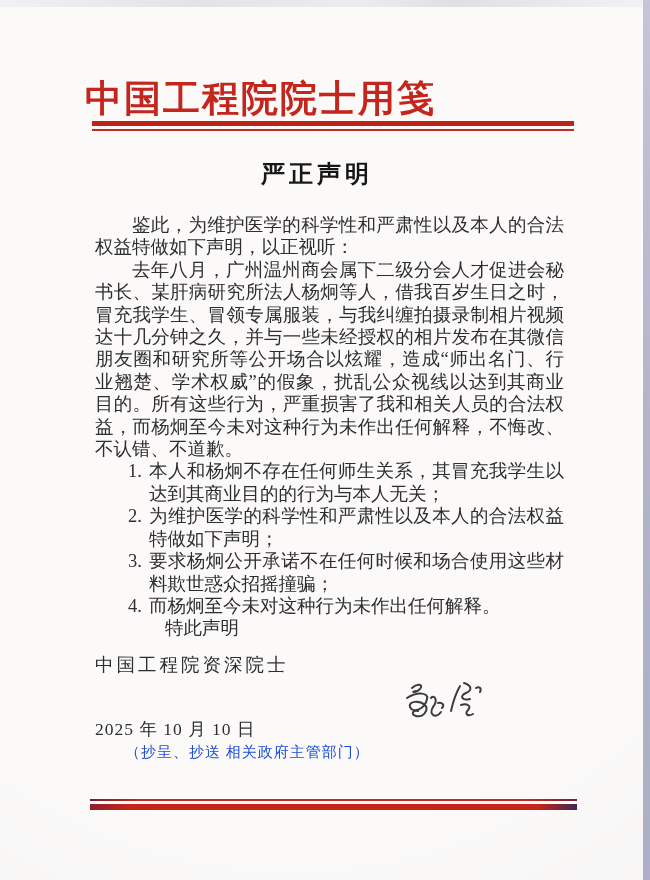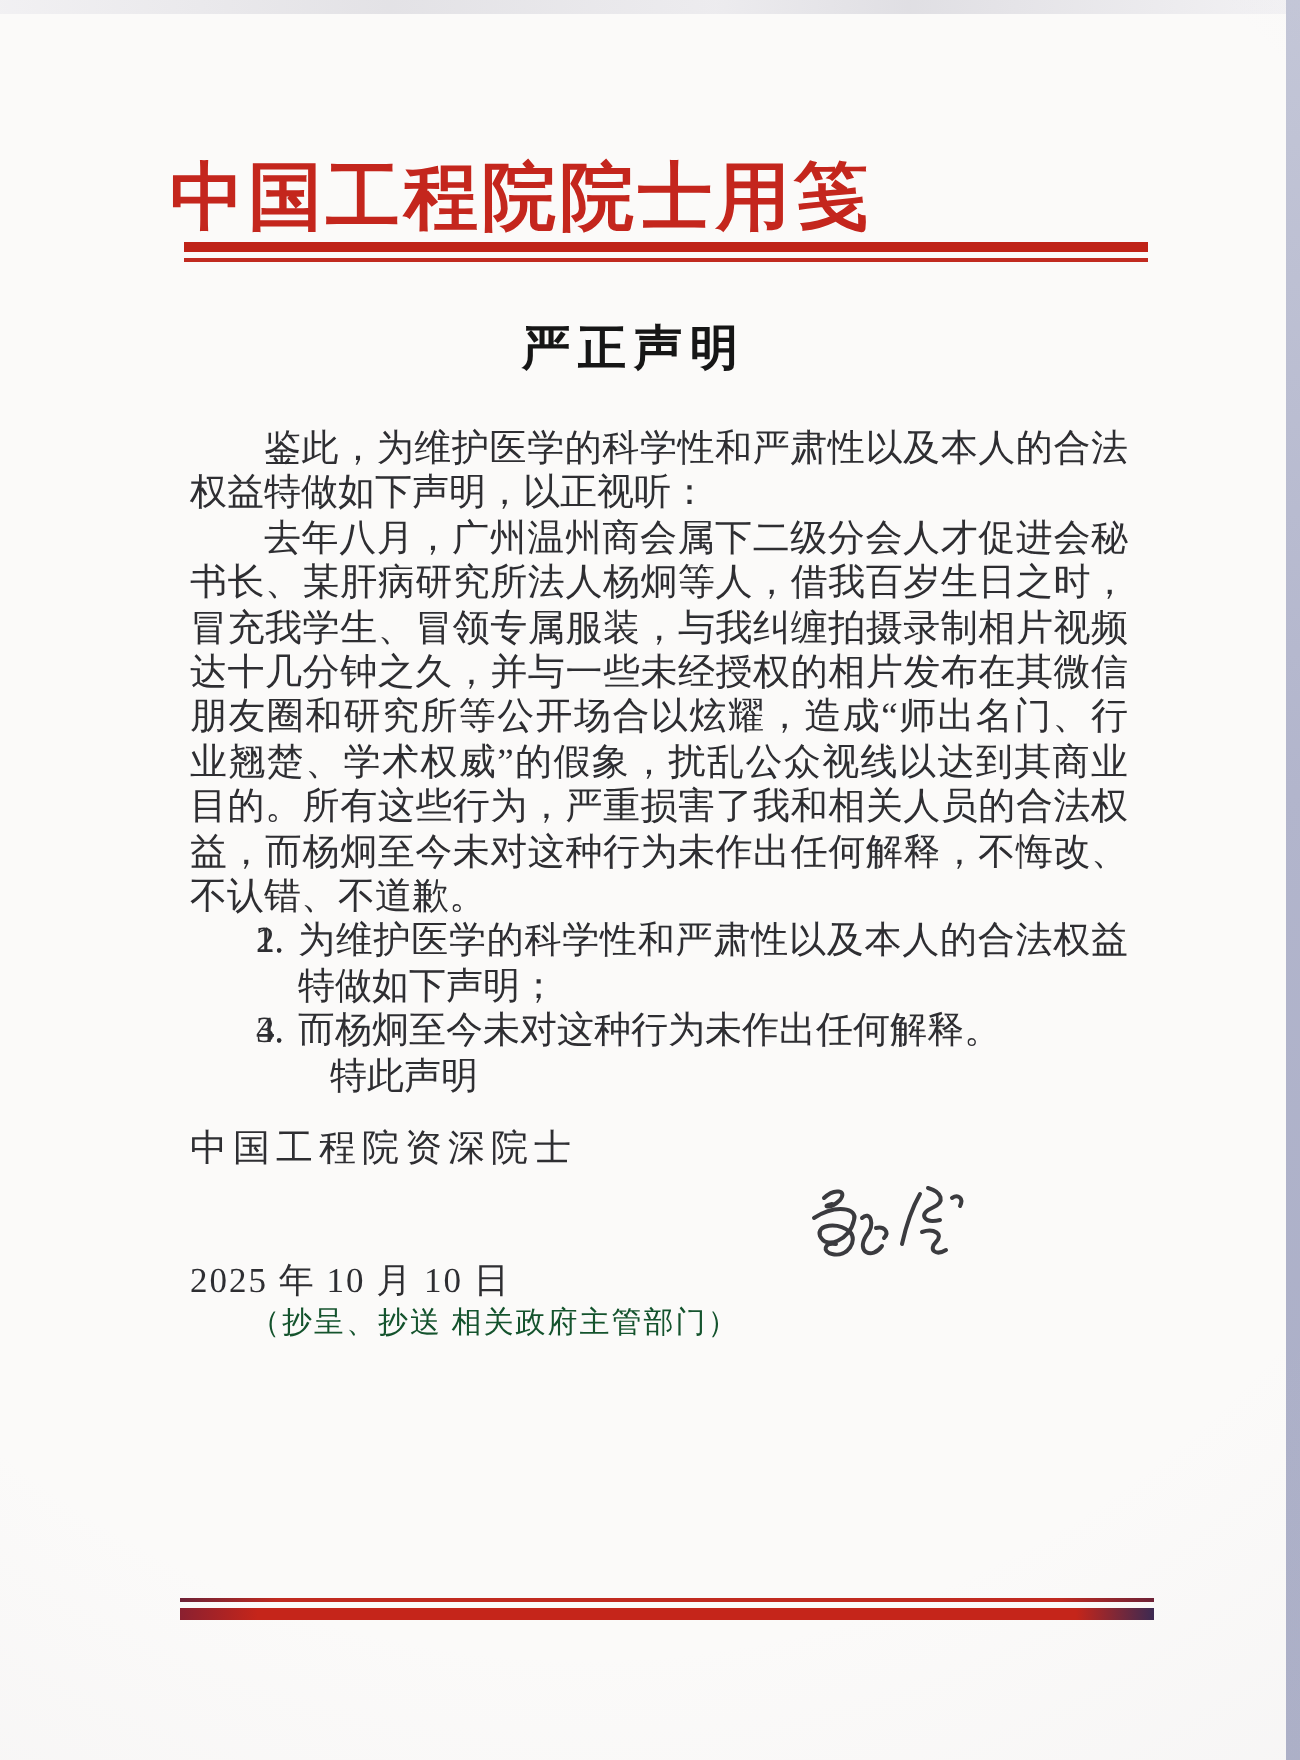--- a/index.html
+++ b/index.html
@@ -63,21 +63,21 @@
     letter-spacing:3px;
   }
   .sig-wrap{
     margin-top:2px;height:48px;text-align:right;padding-right:70px;
   }
   .date-line{
     margin-top:-8px;text-align:left;padding-right:42px;
     font-size:17.5px;letter-spacing:1px;
   }
   .cc-note{
-    margin-top:14px;font-size:15px;letter-spacing:1px;color:#14532d;
+    margin-top:14px;font-size:15px;letter-spacing:1px;color:#1d4ed8;
     text-indent:0;
   }
 
   
   .foot-rule{position:absolute;left:90px;top:799px;width:487px;}
   .foot-rule .thin{height:2px;background:linear-gradient(90deg,#6d2236,#c12a20 10%,#c12a20 90%,#6d2236);}
   .foot-rule .gap{height:3px;}
   .foot-rule .thick{height:6px;background:linear-gradient(90deg,#8a2030,#c5251a 8%,#c5251a 92%,#3c2a52);}
 </style>
 </head>
@@ -97,27 +97,29 @@
 
 <div class="doc-title">严正声明</div>
 
 <div class="body-text">
   <p>鉴此，为维护医学的科学性和严肃性以及本人的合法权益特做如下声明，以正视听：</p>
   <p>去年八月，广州温州商会属下二级分会人才促进会秘书长、某肝病研究所法人杨炯等人，借我百岁生日之时，冒充我学生、冒领专属服装，与我纠缠拍摄录制相片视频达十几分钟之久，并与一些未经授权的相片发布在其微信朋友圈和研究所等公开场合以炫耀，造成“师出名门、行业翘楚、学术权威”的假象，扰乱公众视线以达到其商业目的。所有这些行为，严重损害了我和相关人员的合法权益，而杨炯至今未对这种行为未作出任何解释，不悔改、不认错、不道歉。</p>
 
   <div class="list">
     <div class="list-item">
       <span class="num">1.</span>
+      <span>本人和杨炯不存在任何师生关系，其冒充我学生以达到其商业目的的行为与本人无关；</span>
     </div>
     <div class="list-item">
       <span class="num">2.</span>
       <span>为维护医学的科学性和严肃性以及本人的合法权益特做如下声明；</span>
     </div>
     <div class="list-item">
       <span class="num">3.</span>
+      <span>要求杨炯公开承诺不在任何时候和场合使用这些材料欺世惑众招摇撞骗；</span>
     </div>
     <div class="list-item">
       <span class="num">4.</span>
       <span>而杨炯至今未对这种行为未作出任何解释。</span>
     </div>
   </div>
 
   <p class="closing">特此声明</p>
 
   <div class="signer-line">中国工程院资深院士</div>

